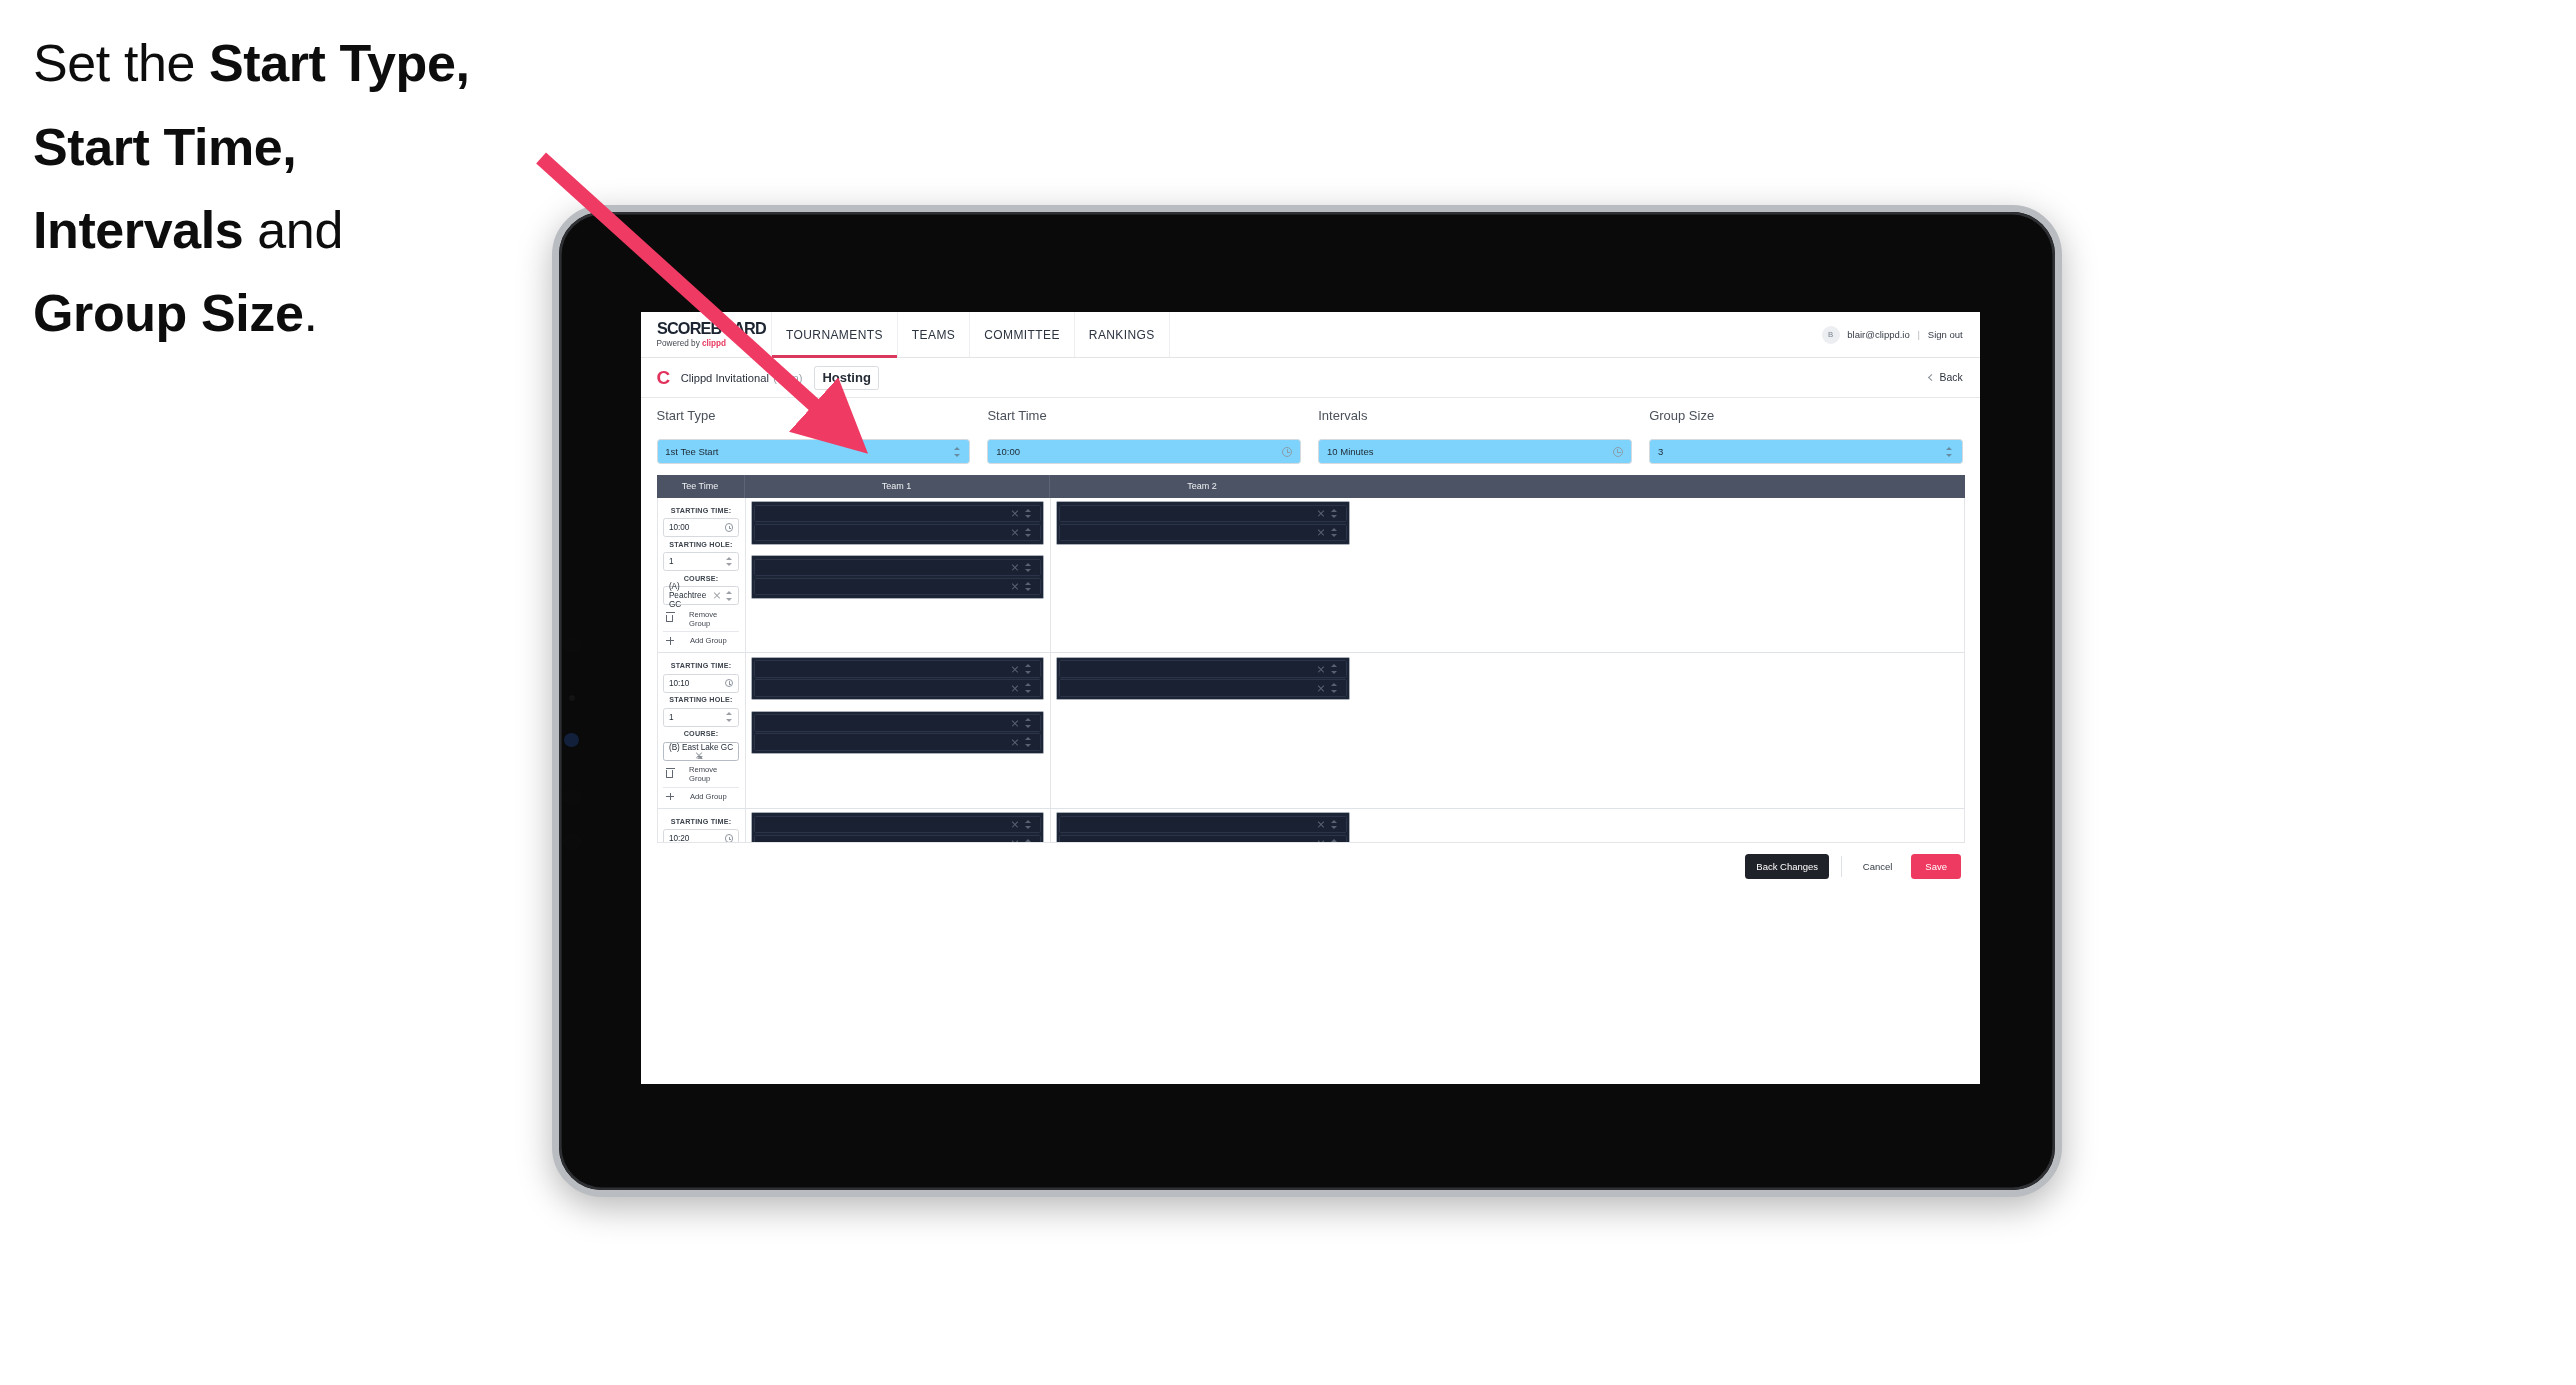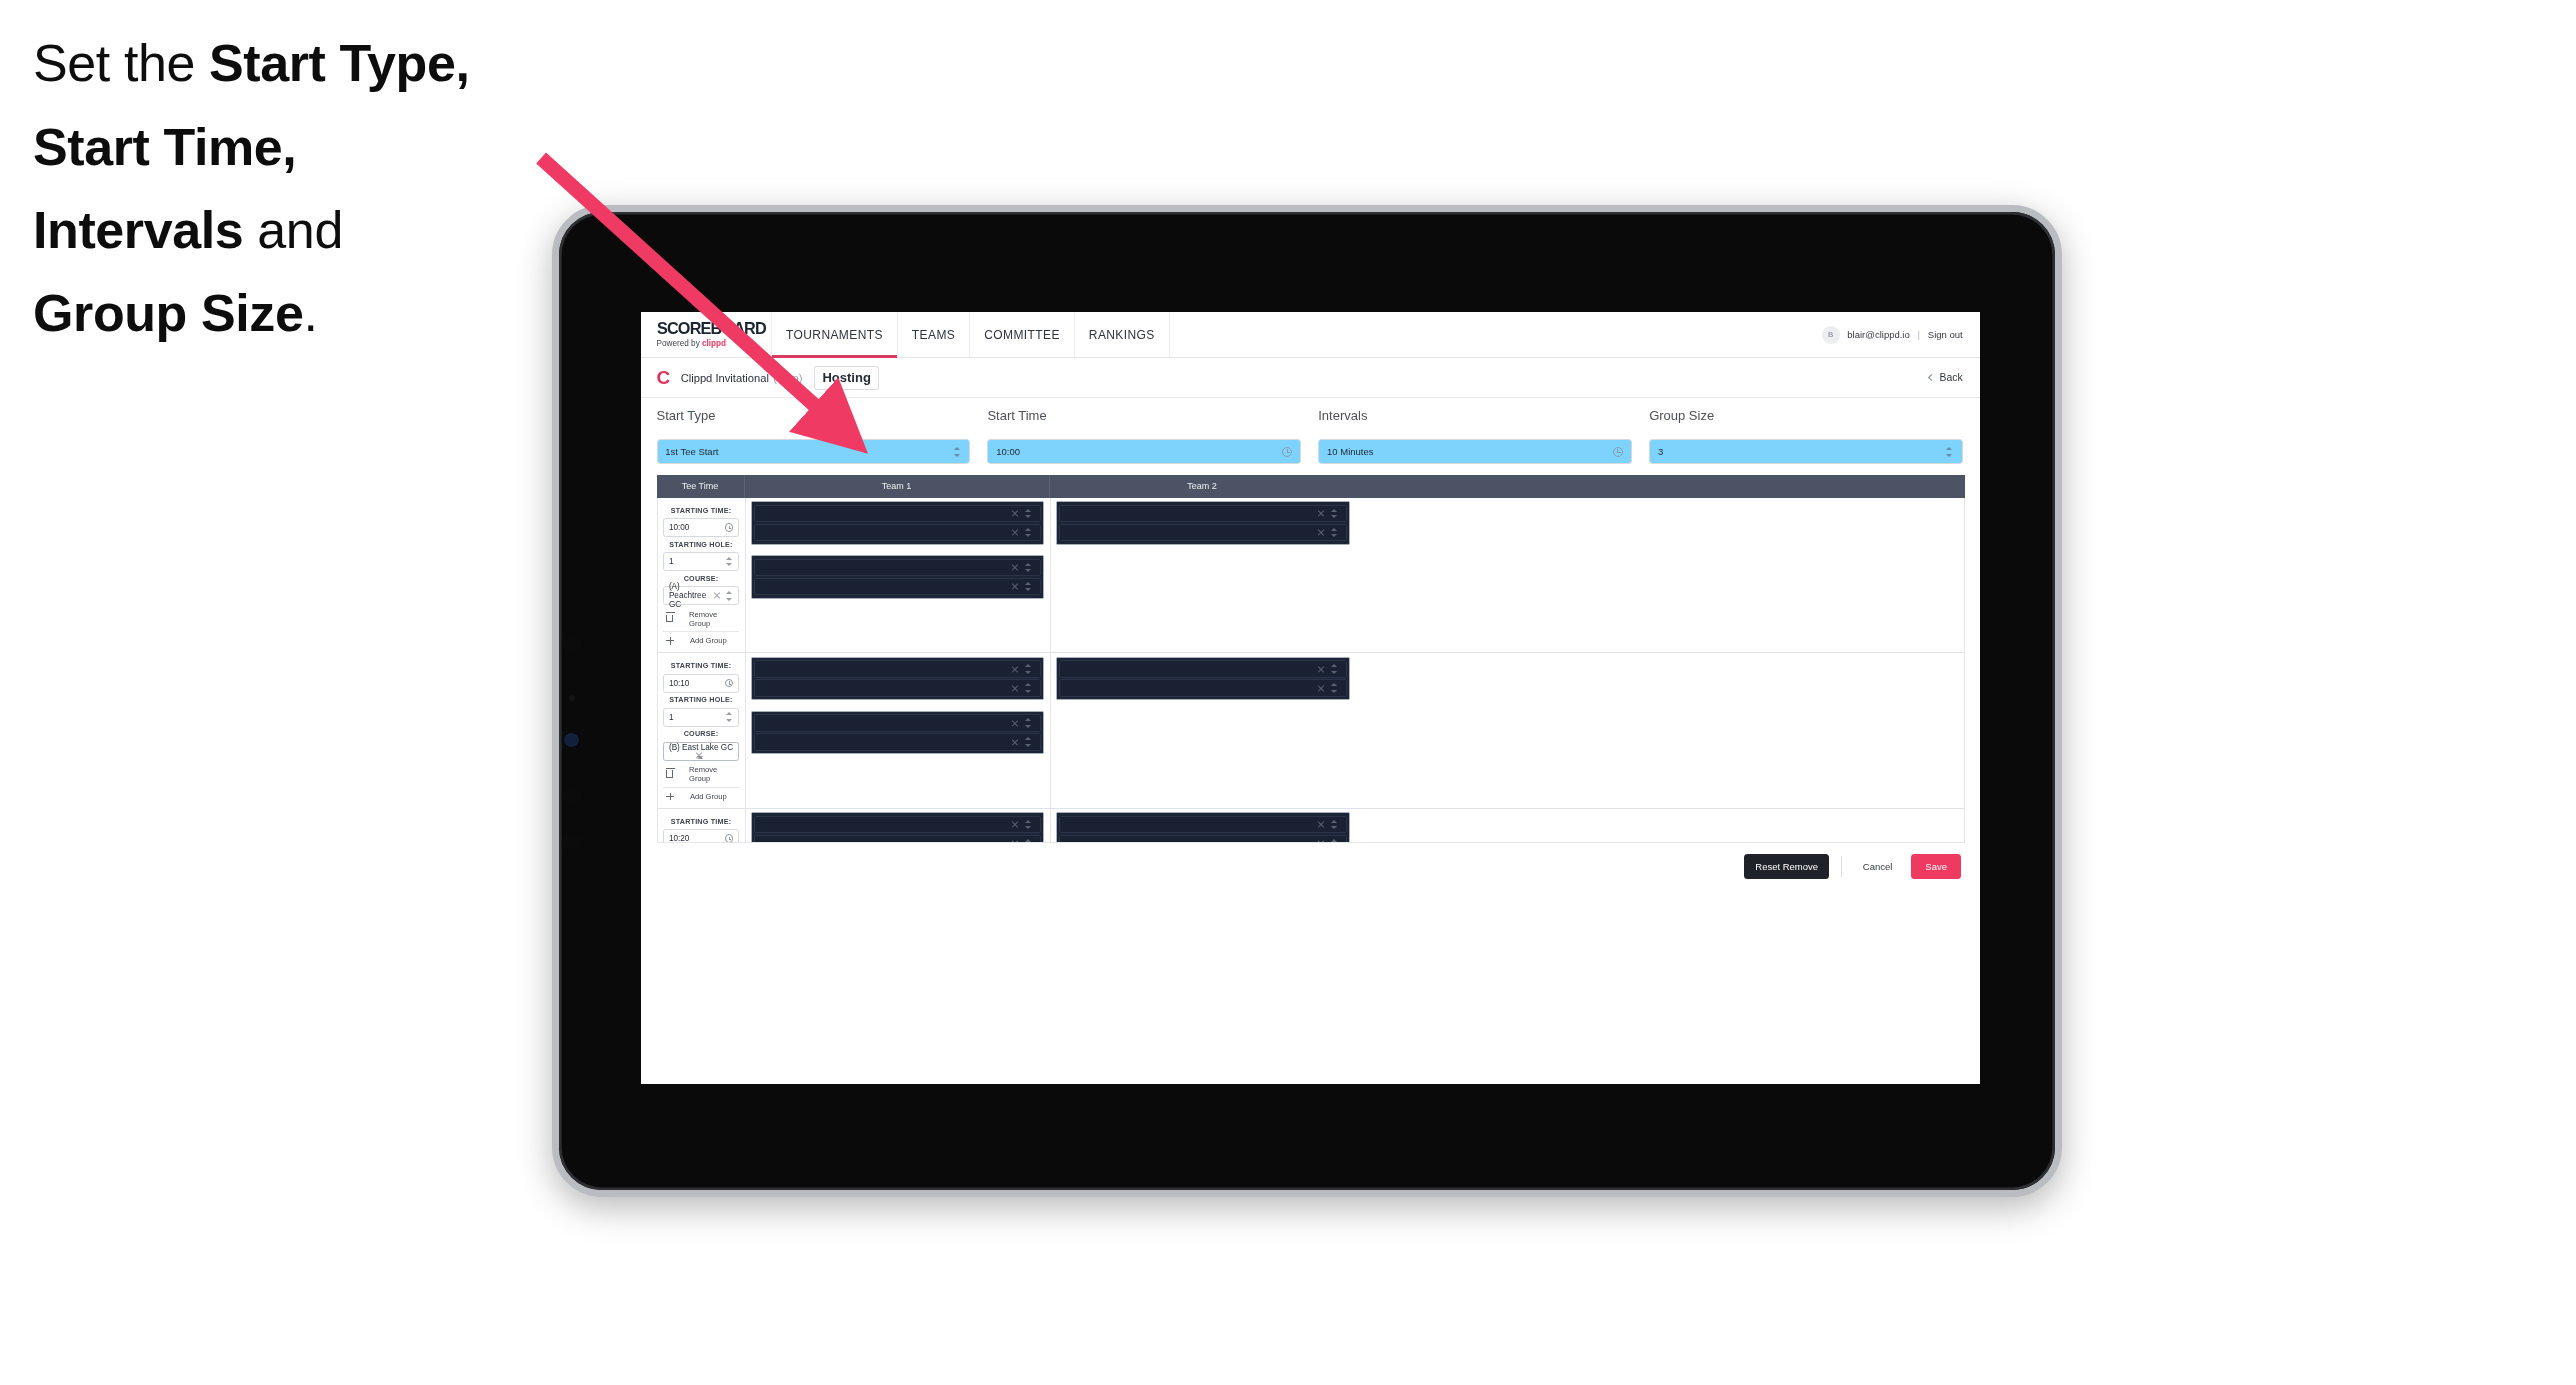--- a/index.html
+++ b/index.html
@@ -595,21 +595,21 @@
                 <div class="slot">
                   <span class="slot-x"></span>
                   <span class="slot-step"></span>
                 </div>
               </div>
             </div>
           </div>
         </div>
 
       <div class="footer">
-        <div class="btn-reset">Reset Remove</div>
+        <div class="btn-reset">Back Changes</div>
         <div class="btn-divider"></div>
         <div class="btn-cancel">Cancel</div>
         <div class="btn-save">Save</div>
       </div>
 
     </div>
   </div>
 
   <svg id="arrow" viewBox="0 0 2985 1606">
     <defs>

